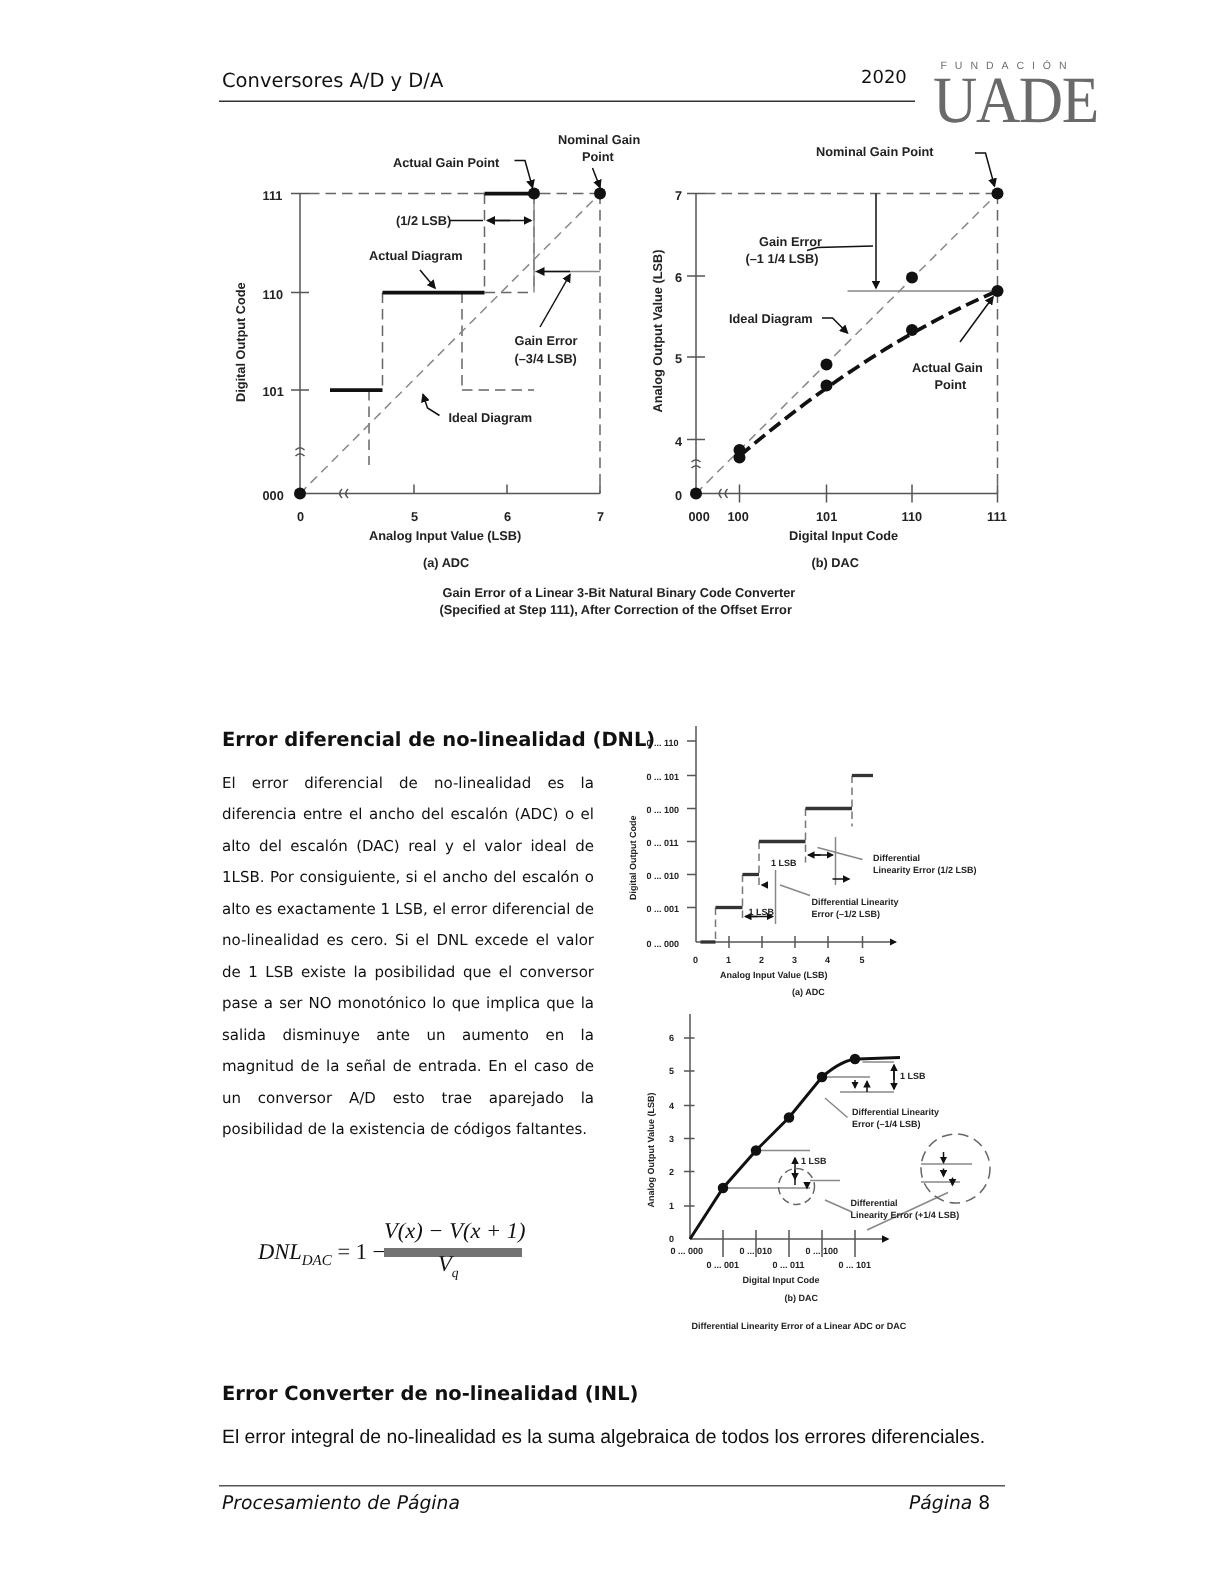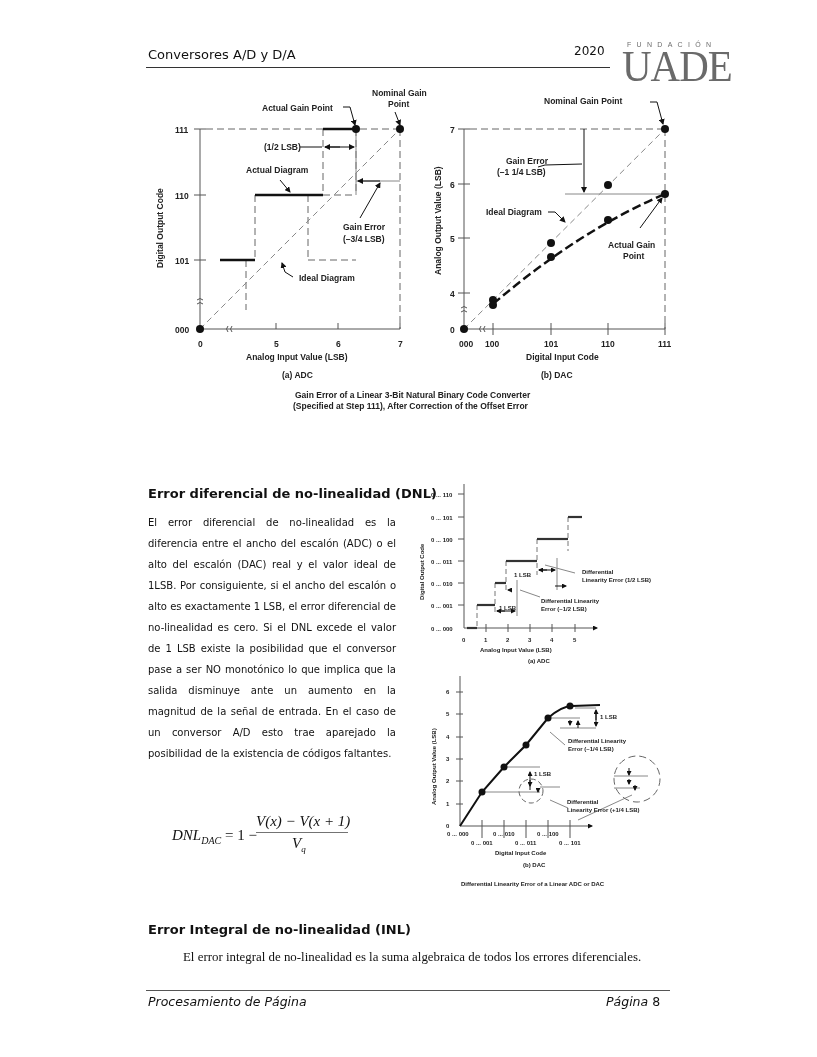--- a/index.html
+++ b/index.html
@@ -6,21 +6,21 @@
   body { width: 817px; height: 1057px; position: relative; overflow: hidden; font-family: "DejaVu Sans", sans-serif; color: #111; }
   .abs { position: absolute; }
   .hdr-title { left: 148px; top: 47px; font-size: 13px; font-family: "DejaVu Sans", sans-serif; }
   .hdr-year { left: 574px; top: 44px; font-size: 12px; font-family: "DejaVu Sans", sans-serif; }
   .hdr-rule { left: 146px; top: 67px; width: 464px; height: 1px; background: #333; }
   .logo-top { left: 627px; top: 41px; font-size: 7px; letter-spacing: 5.3px; color: #6d6d6d; font-family: "Liberation Sans", sans-serif; }
   .logo-main { left: 622px; top: 47px; font-size: 44px; line-height: 40px; color: #6a6a6a; font-family: "Liberation Serif", serif; letter-spacing: -1px; transform: scaleX(0.93); transform-origin: left top; }
   svg text { font-family: "Liberation Sans", sans-serif; font-weight: bold; fill: #222; }
   .sec-title { left: 148px; font-size: 13px; font-weight: bold; font-family: "DejaVu Sans", sans-serif; margin-top: 10px; }
   .body-text { left: 148px; width: 248px; font-size: 10px; line-height: 21px; text-align: justify; font-family: "DejaVu Sans", sans-serif; }
-  .body-text-wide { left: 148px; width: 522px; font-size: 12.9px; line-height: 19px; text-align: justify; font-family: Liberation Serif, serif; margin-left: 35px; }
+  .body-text-wide { left: 148px; width: 522px; font-size: 12.9px; line-height: 19px; text-align: justify; font-family: Liberation Sans, sans-serif; }
   .formula { left: 172px; top: 813px; font-family: "Liberation Serif", serif; font-style: italic; font-size: 15px; }
   .ftr-rule { left: 146px; top: 990px; width: 524px; height: 1px; background: #555; }
   .ftr-left { left: 148px; top: 994px; font-size: 12.5px; font-style: italic; font-family: "DejaVu Sans", sans-serif; }
   .ftr-right { left: 606px; top: 994px; font-size: 12.5px; font-family: "DejaVu Sans", sans-serif; }
   .ftr-right i { font-style: italic; }
 </style>
 </head>
 <body>
 
 <div class="abs hdr-title">Conversores A/D y D/A</div>
@@ -175,21 +175,21 @@
 </svg>
 
 <div class="abs sec-title" style="top:476px">Error diferencial de no-linealidad (DNL)</div>
 <div class="abs body-text" style="top:512px">El error diferencial de no-linealidad es la diferencia entre el ancho del escalón (ADC) o el alto del escalón (DAC) real y el valor ideal de 1LSB. Por consiguiente, si el ancho del escalón o alto es exactamente 1 LSB, el error diferencial de no-linealidad es cero. Si el DNL excede el valor de 1 LSB existe la posibilidad que el conversor pase a ser NO monotónico lo que implica que la salida disminuye ante un aumento en la magnitud de la señal de entrada. En el caso de un conversor A/D esto trae aparejado la posibilidad de la existencia de códigos faltantes.</div>
 
 <div class="abs formula">
   <span style="position:absolute;left:0;top:14px;white-space:nowrap">
     <span>DNL</span><sub style="font-size:10px">DAC</sub>
     <span style="font-style:normal">= 1 −</span>
   </span>
-  <span style="position:absolute;left:84px;top:0;width:92px;text-align:center;white-space:nowrap;border-bottom:1px solid #737373;padding-bottom:2px">V(x) − V(x + 1)</span>
+  <span style="position:absolute;left:84px;top:0;width:92px;text-align:center;white-space:nowrap;border-bottom:6px solid #737373;padding-bottom:2px">V(x) − V(x + 1)</span>
   <span style="position:absolute;left:120px;top:22px;white-space:nowrap">
     <span>V</span><sub style="font-size:9px">q</sub>
   </span>
 </div>
 
 <svg class="abs" style="left:0;top:480px" width="817" height="420" viewBox="0 480 817 420">
   <defs>
     <marker id="ah2" markerWidth="5" markerHeight="5" refX="4" refY="2.5" orient="auto">
         <path d="M0,0 L5,2.5 L0,5 z" fill="#111"></path>
       </marker>
@@ -338,18 +338,18 @@
     <text x="600" y="719">1 LSB</text>
     <text x="534" y="776">1 LSB</text>
     <text x="568" y="743">Differential Linearity</text>
     <text x="568" y="751">Error (–1/4 LSB)</text>
     <text x="567" y="804">Differential</text>
     <text x="567" y="812">Linearity Error (+1/4 LSB)</text>
     <text x="461" y="886">Differential Linearity Error of a Linear ADC or DAC</text>
   </g>
 </svg>
 
-<div class="abs sec-title" style="top:912px">Error Integral de no-linealidad (INL)</div>
+<div class="abs sec-title" style="top:912px">Error Converter de no-linealidad (INL)</div>
 <div class="abs body-text-wide" style="top:948px">El error integral de no-linealidad es la suma algebraica de todos los errores diferenciales.</div>
 
 <div class="abs ftr-rule"></div>
 <div class="abs ftr-left">Procesamiento de Página</div>
 <div class="abs ftr-right"><i>Página</i> <span>8</span></div>
 
 </body></html>

